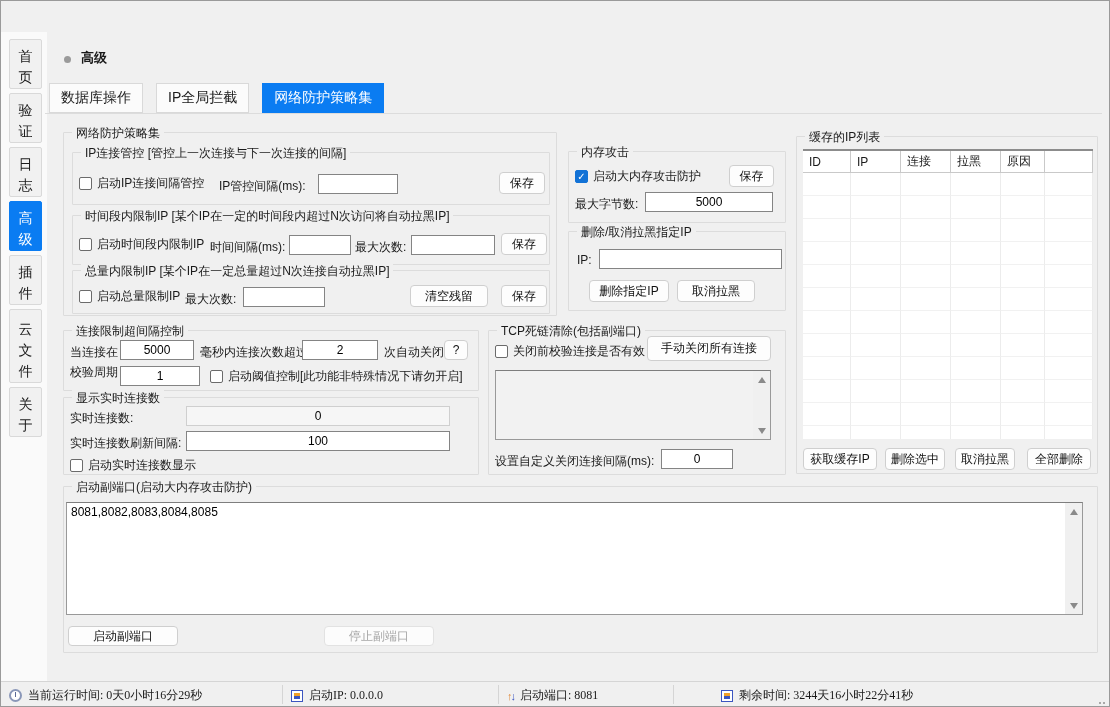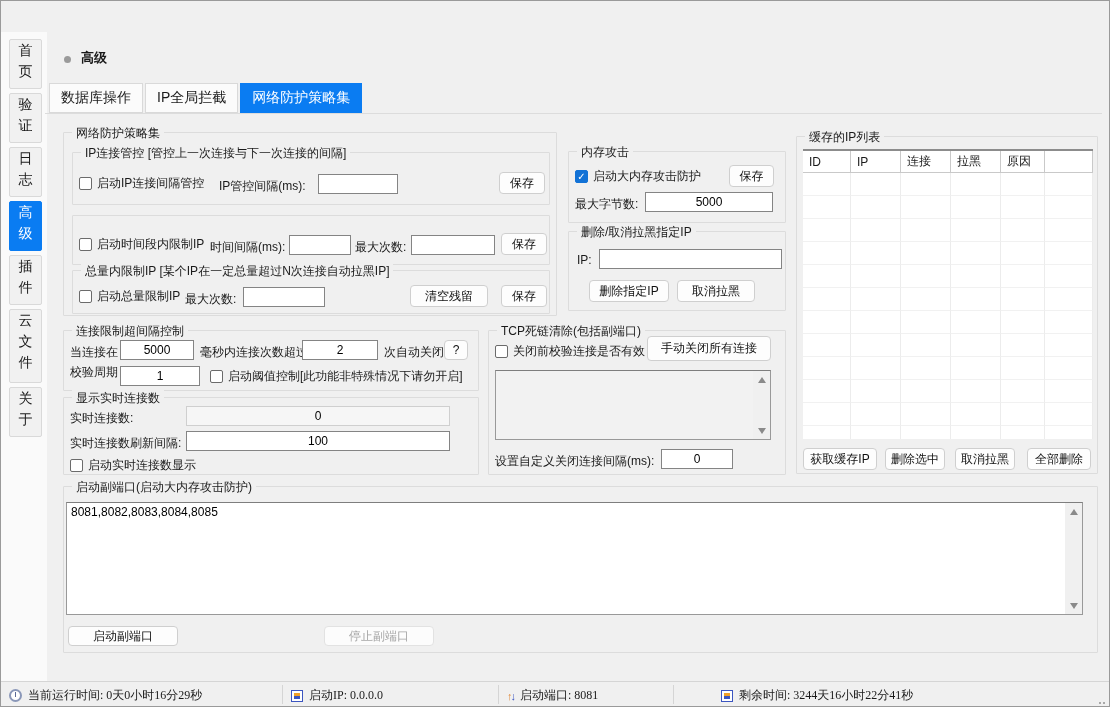--- a/index.html
+++ b/index.html
@@ -12,27 +12,27 @@
   .titlebar { position:absolute; left:0; top:0; width:100%; height:30px; background:#ffffff; border-bottom:1px solid #ececec; }
   .appicon { position:absolute; left:13px; top:7px; width:16px; height:16px; }
   .apptitle { position:absolute; left:36px; top:8px; font-size:13px; color:#222; letter-spacing:0.5px; }
   .tbtn { position:absolute; top:2px; width:34px; height:26px; display:flex; align-items:center; justify-content:center; color:#333; font-size:15px; cursor:default; }
   .tbtn.minb { left:976px; } .tbtn.maxb { left:1024px; } .tbtn.closeb { left:1070px; font-size:17px; }
   .minline { width:11px; height:1px; background:#444; display:block; }
   .maxbox { width:11px; height:11px; border:1px solid #c9c9c9; display:block; }
   
   .sidebar { position:absolute; left:0; top:31px; width:46px; height:650px; background:#fafafa; }
   .sideitem { position:absolute; left:8px; width:33px; border:1px solid #d9d9d9; background:#f1f1f1; border-radius:2px;
-              display:flex; align-items:flex-start; justify-content:center; font-size:14px; }
+              display:flex; align-items:flex-end; justify-content:center; font-size:14px; }
   .sideitem > span { display:block; width:16px; word-break:break-all; line-height:21px; text-align:center; }
   .sideitem.active { background:#0a7cf2; border-color:#0a7cf2; color:#fff; }
   
   .bullet { position:absolute; left:63px; top:55px; width:7px; height:7px; border-radius:50%; background:#9a9a9a; }
   .sectitle { position:absolute; left:80px; top:48px; font-size:13px; font-weight:bold; }
-  .tabs { position:absolute; left:48px; top:82px; display:flex; gap:2px; }
+  .tabs { position:absolute; left:48px; top:82px; display:flex; gap:13px; }
   .tab { height:30px; padding:0 11px; display:flex; align-items:center; font-size:14px; background:#fbfbfb; border:1px solid #d9d9d9; cursor:default; }
   .tab.active { background:#0a7cf2; border-color:#0a7cf2; color:#fff; }
   .tabline { position:absolute; left:44px; top:112px; width:1057px; height:1px; background:#dcdcdc; }
   
   .grp { position:absolute; border:1px solid #dcdcdc; border-radius:1px; }
   .grp-label { position:absolute; top:-8px; left:8px; background:#f0f0f0; padding:0 4px; font-size:12px; white-space:nowrap; }
   
   .cbwrap { position:absolute; display:flex; align-items:center; gap:5px; white-space:nowrap; }
   .cb { width:13px; height:13px; border:1px solid #6b6b6b; border-radius:2px; background:#fff; flex:0 0 auto;
         display:flex; align-items:center; justify-content:center; }
@@ -130,20 +130,21 @@
       <span class="cbwrap" style="left:6px;top:22px;">
         <span class="cb"></span>
         <span>启动IP连接间隔管控</span>
       </span>
       <span class="lbl" style="left:146px;top:25px;">IP管控间隔(ms):</span>
       <input class="tb c" style="left: 245px; top: 21px; width: 80px;" value="">
       <button class="btn" style="left:426px;top:19px;width:46px;">保存</button>
     </div>
 
     <div class="grp" style="left:8px;top:82px;width:478px;height:50px;">
+      <span class="grp-label">时间段内限制IP [某个IP在一定的时间段内超过N次访问将自动拉黑IP]</span>
       <span class="cbwrap" style="left:6px;top:20px;">
         <span class="cb"></span>
         <span>启动时间段内限制IP</span>
       </span>
       <span class="lbl" style="left:137px;top:23px;">时间间隔(ms):</span>
       <input class="tb c" style="left: 216px; top: 19px; width: 62px;" value="">
       <span class="lbl" style="left:282px;top:23px;">最大次数:</span>
       <input class="tb c" style="left: 338px; top: 19px; width: 84px;" value="">
       <button class="btn" style="left:428px;top:17px;width:46px;">保存</button>
     </div>

